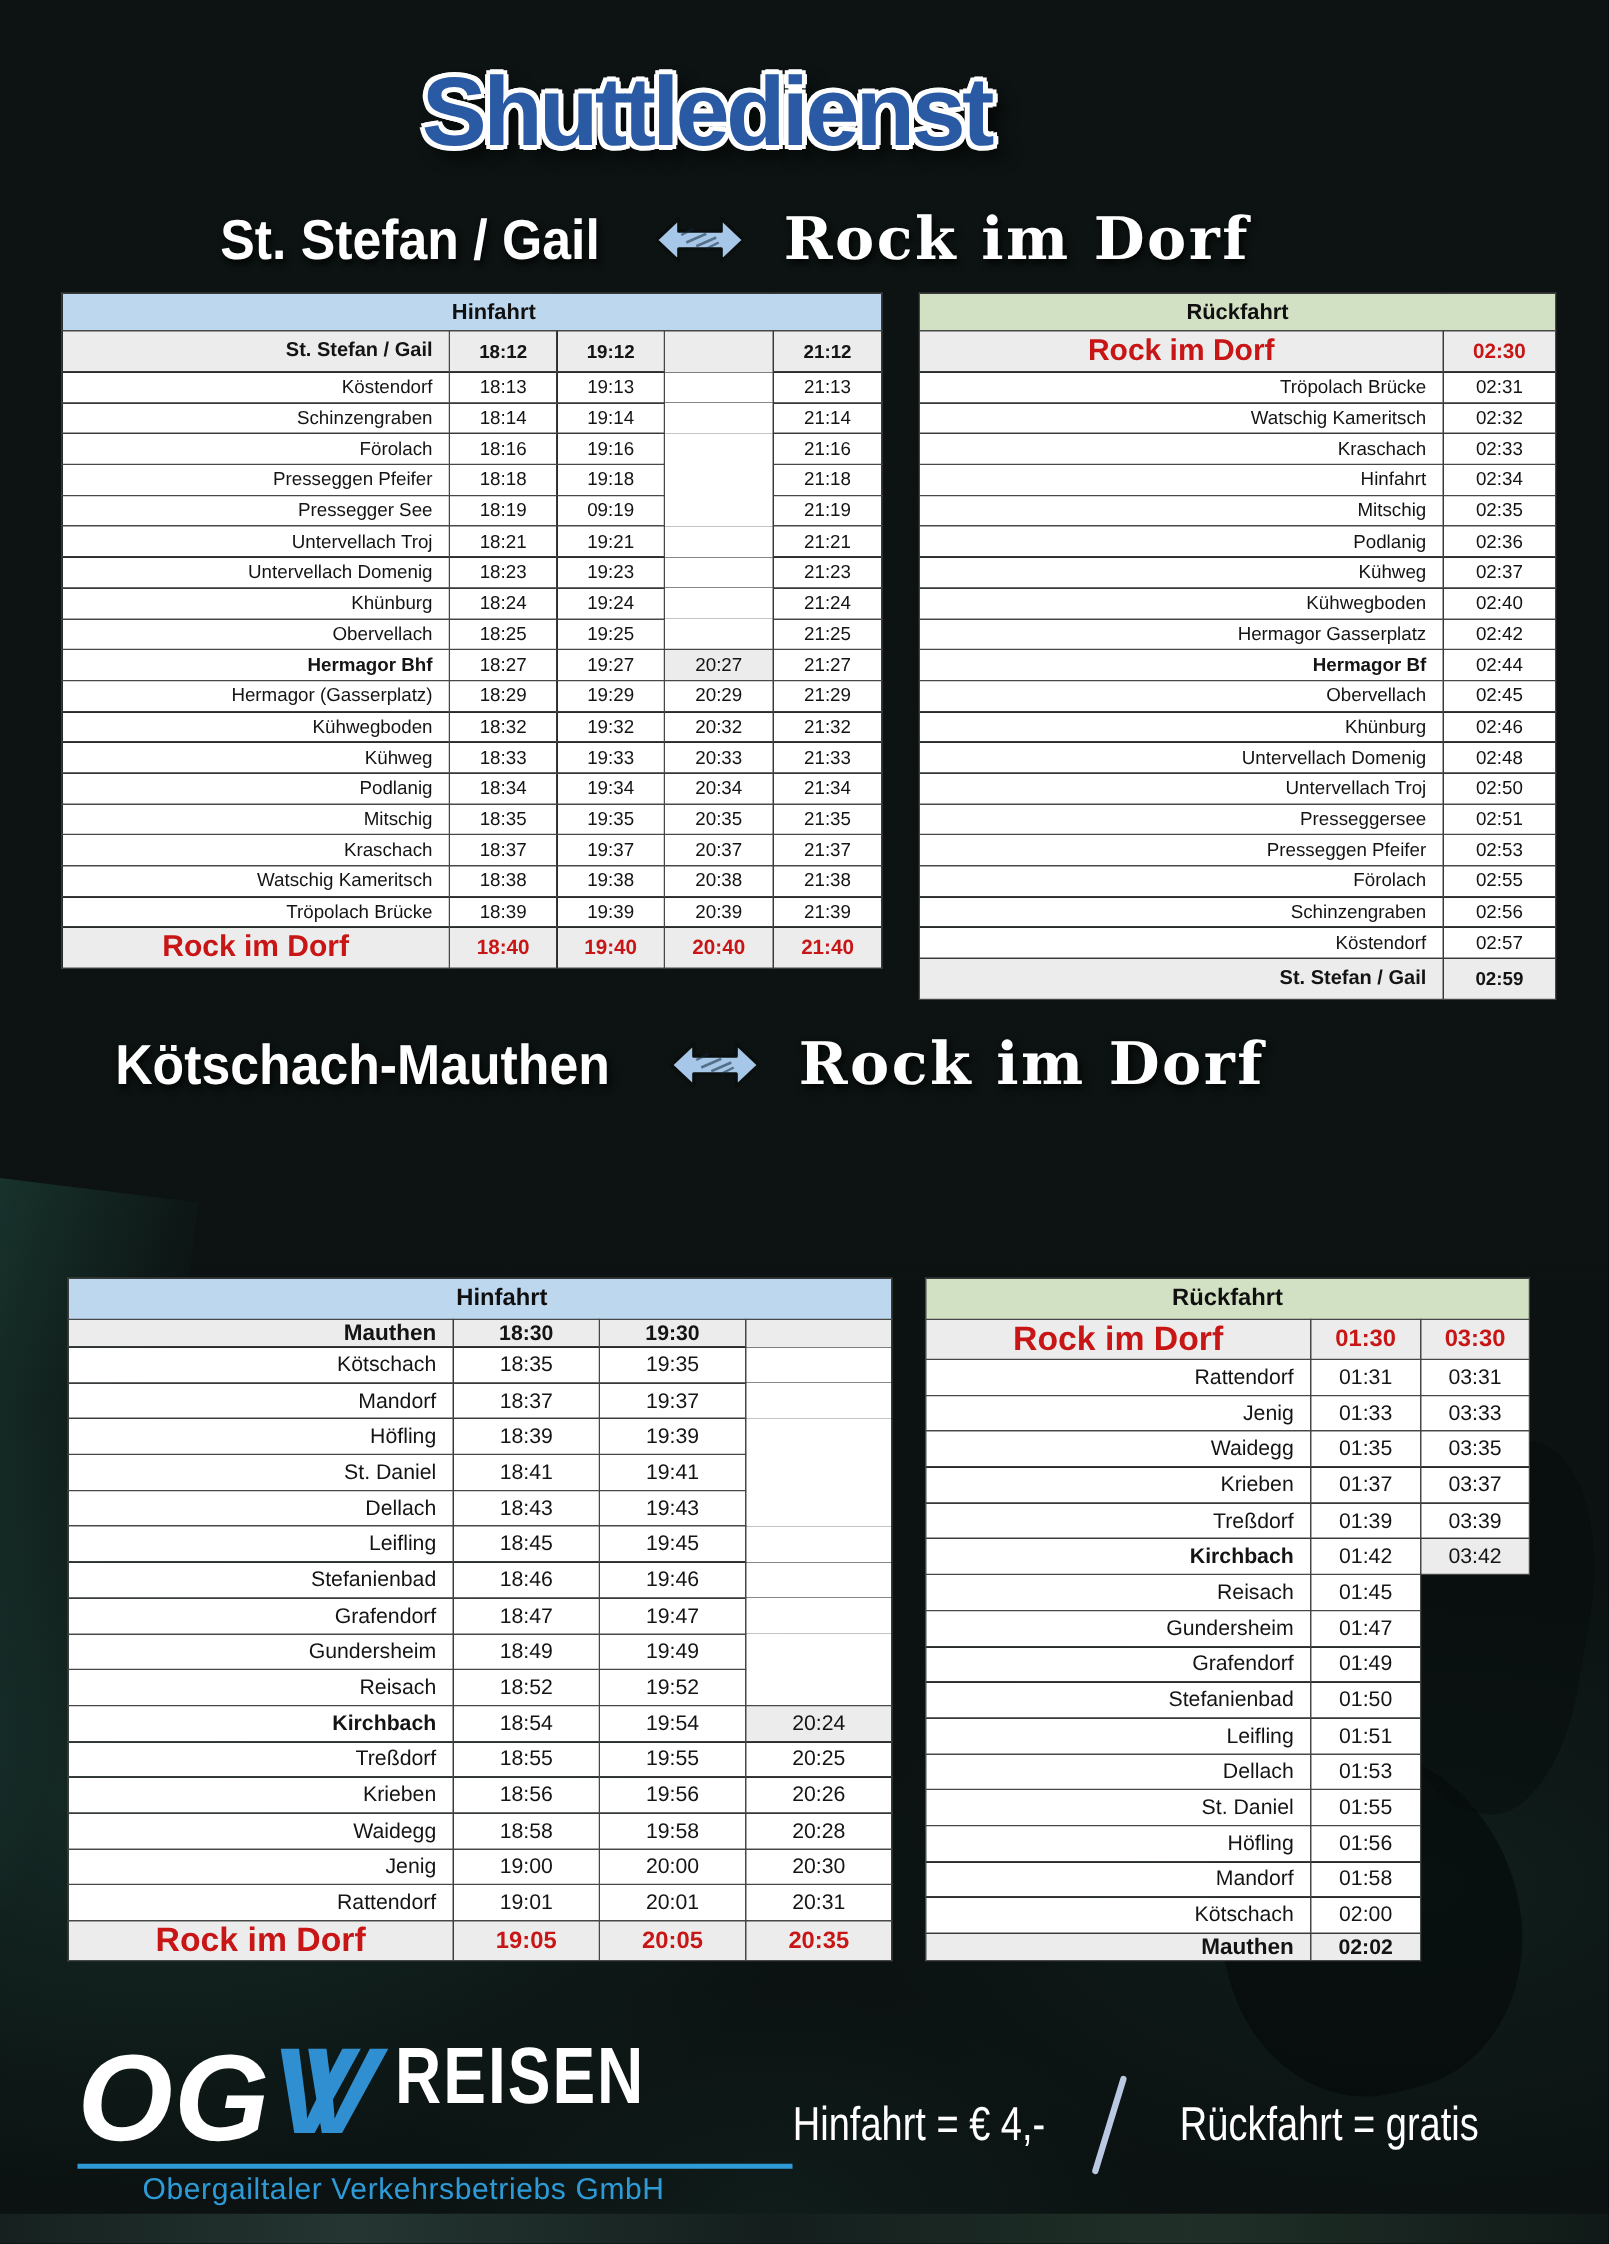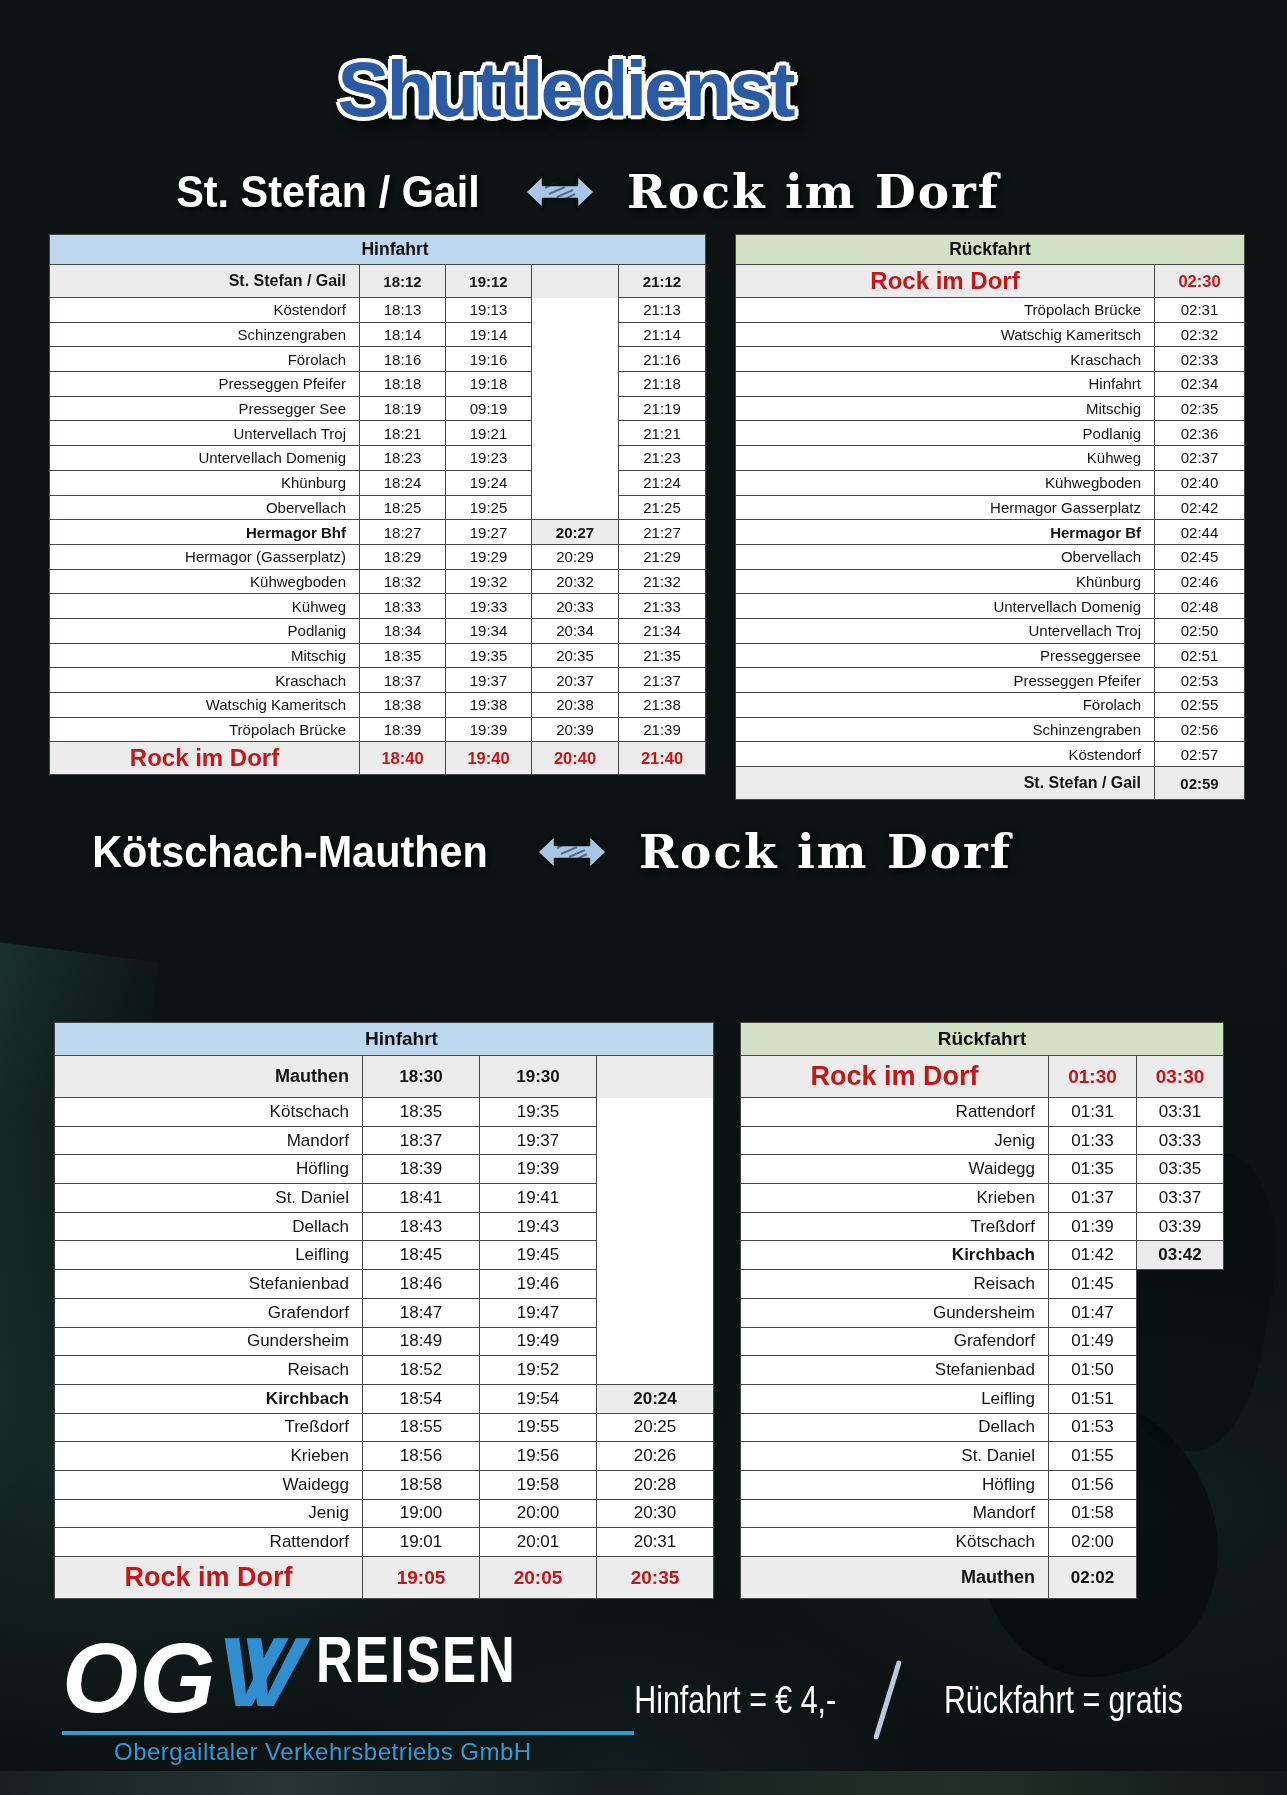--- a/index.html
+++ b/index.html
@@ -45,32 +45,32 @@
   
   table.tt{position:absolute;border-collapse:collapse;table-layout:fixed;}
   .tt th,.tt td{border:1.5px solid #474747;padding:0;white-space:nowrap;overflow:hidden;}
   .tt td{background:#fff;color:#141414;text-align:center;}
   .tt thead th{font-weight:bold;color:#101010;}
   .outbound thead th{background:#bdd7ee;padding-left:35px;}
   .return thead th{background:#d2e1c3;}
 
   .r1 tr{height:24.7px;}   .r2 tr{height:28.7px;}
   .r1 tr.band{height:30px;}.r2 tr.band{height:33px;}
-  .r1 tr.big{height:33px;} .r2 tr.big{height:42px;}
+  .r1 tr.big{height:33px;} .r2 tr.big{height:22px;}
   .r1 td{font-size:15px;}  .r2 td{font-size:17px;}
   .r1 thead th{font-size:17.5px;} .r2 thead th{font-size:19px;}
 
   .tt td.station{text-align:right;padding-right:13px;}
 
   tr.start td{background:#ececec;font-weight:bold;}
   .r1 tr.start td.station{font-size:16px;}
   .r2 tr.start td.station{font-size:18px;}
 
   tr.hub td.station{font-weight:bold;}
-  td.em{font-weight:bold;background:#ececec;}
+  td.em{font-weight:normal;background:#ececec;}
 
   tr.event td{background:#ececec;color:#c81616;font-weight:bold;}
   .r1 tr.event td{font-size:16.5px;}
   .r2 tr.event td{font-size:19px;}
   .r1 tr.event td.station{font-size:24px;text-align:center;padding-right:0;}
   .r2 tr.event td.station{font-size:27px;text-align:center;padding-right:0;}
 
   td.blank{background:#fff;}
   td.blank.nbt{border-top:none;}
   td.blank.nbb{border-bottom:none;}

